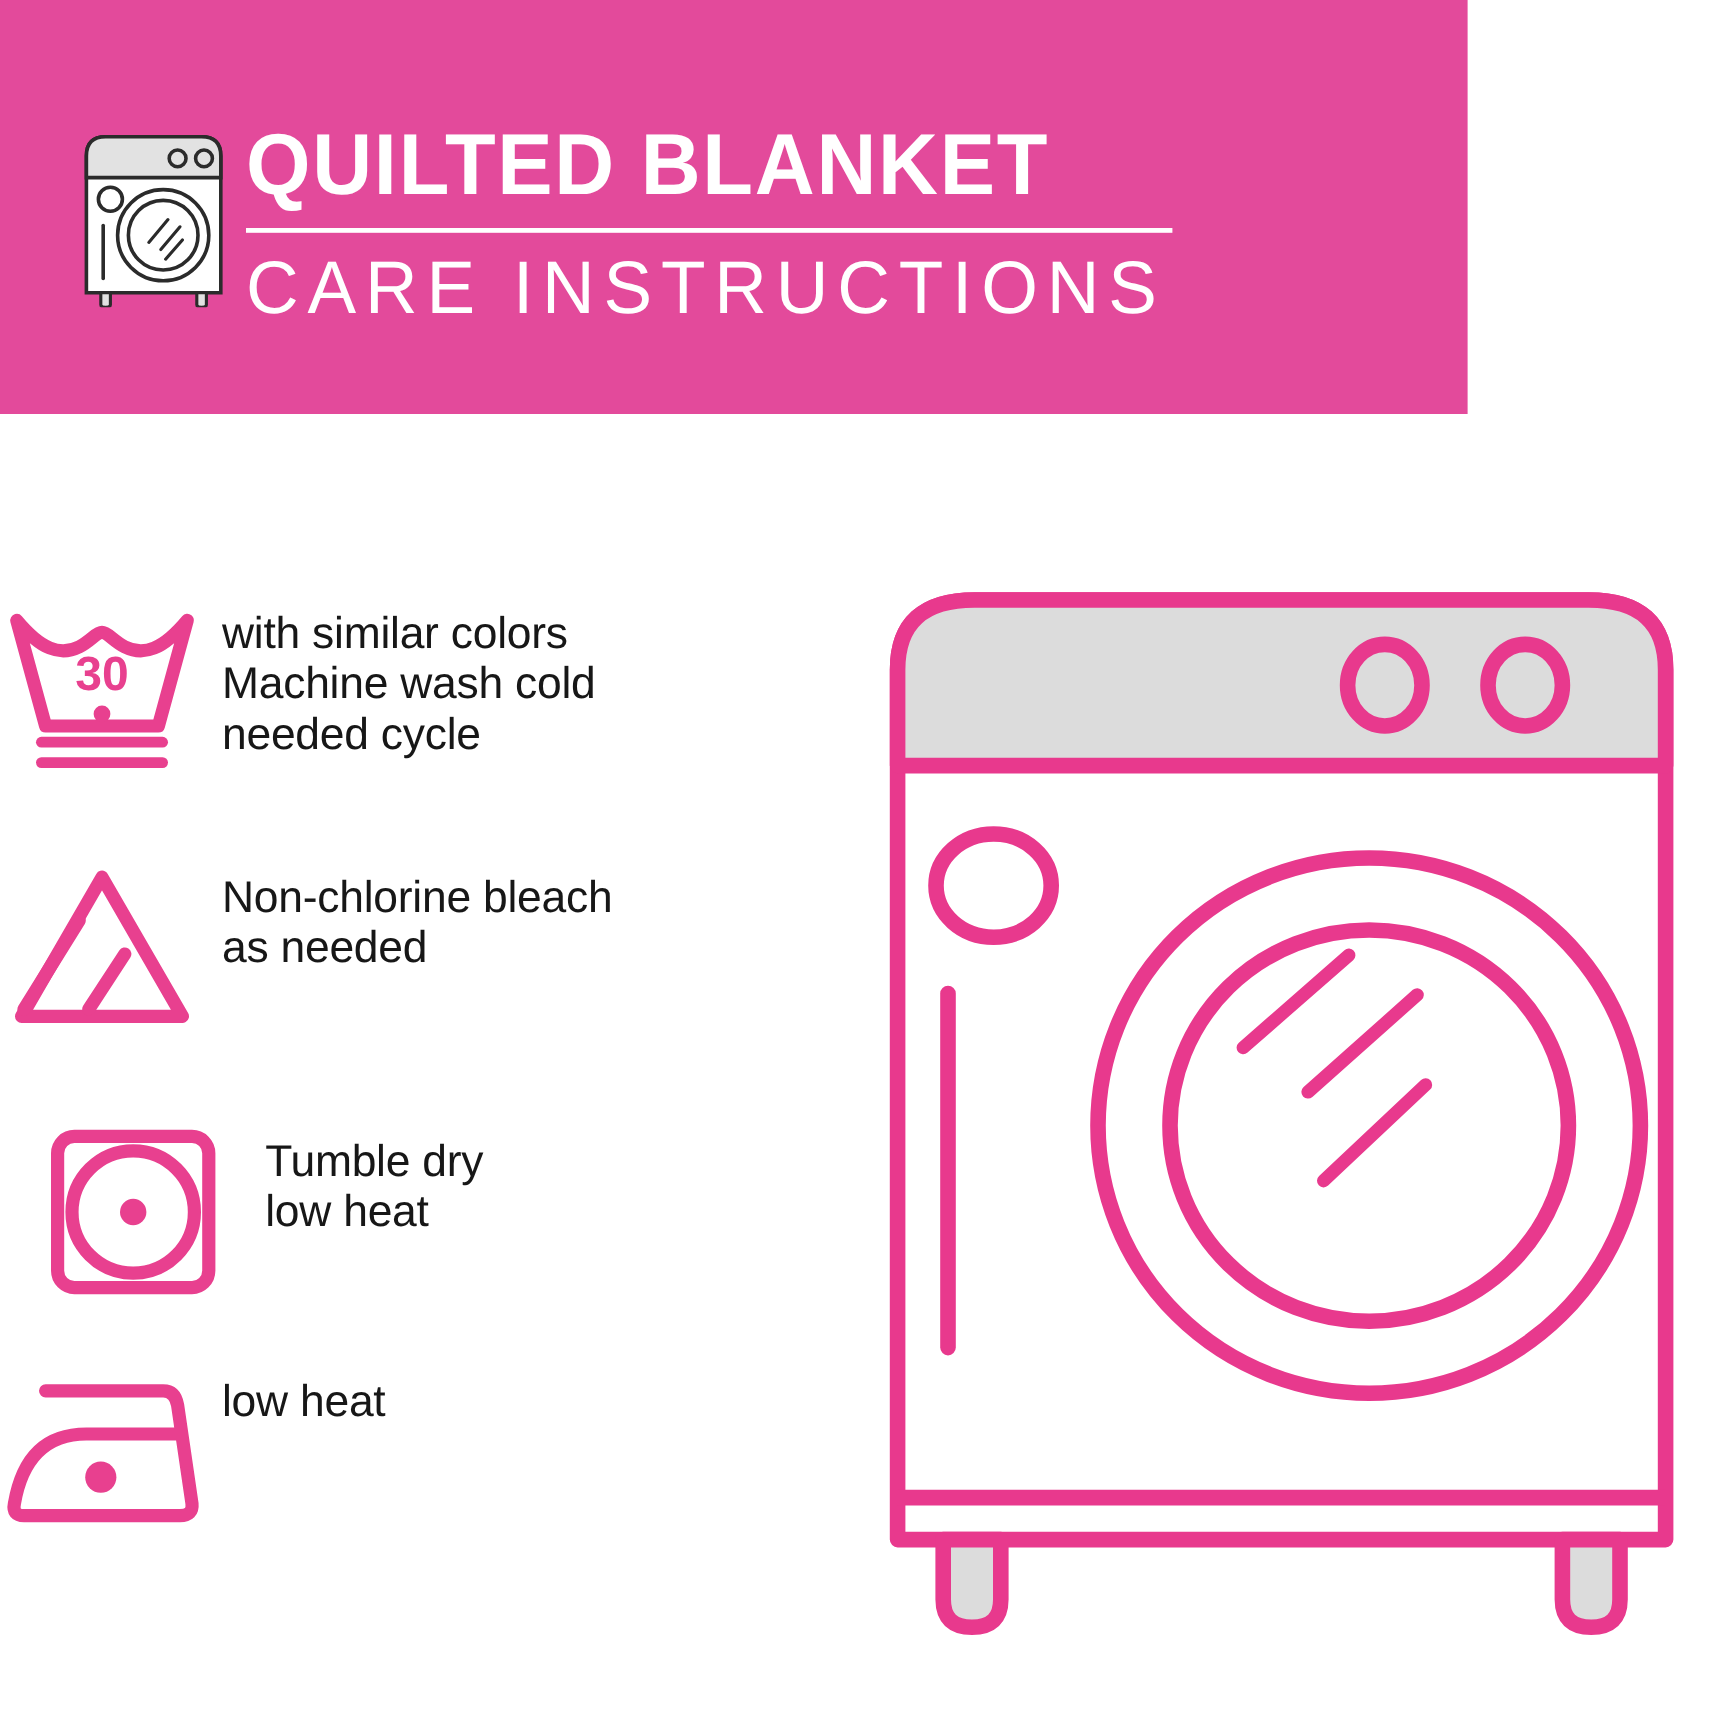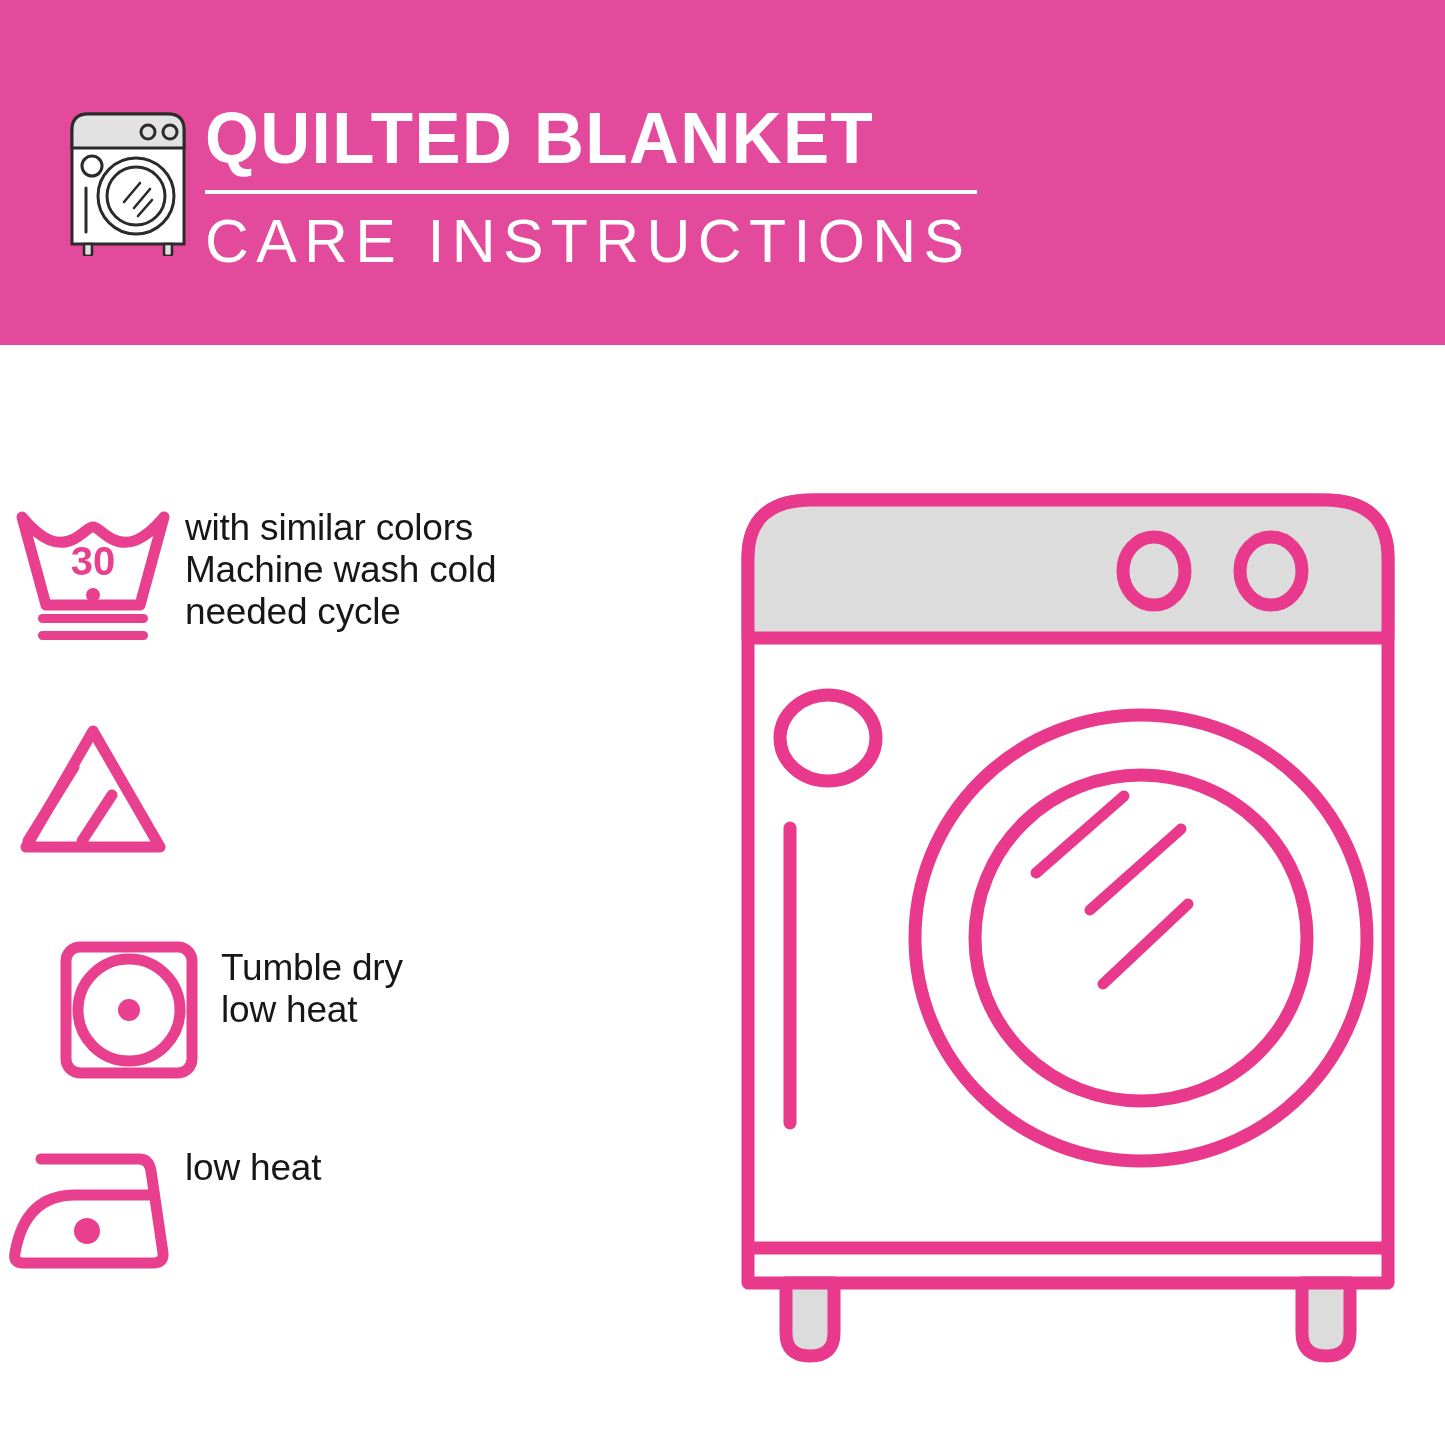--- a/index.html
+++ b/index.html
@@ -15,21 +15,21 @@
     width: 1445px;
     height: 1445px;
     background: #ffffff;
   }
 
   
   .header {
     position: absolute;
     left: 0;
     top: 0;
-    width: 1445px;
+    width: 1223px;
     height: 345px;
     background: #e34a9b;
     display: flex;
     align-items: center;
   }
   .header-icon {
     position: absolute;
     left: 62px;
     top: 104px;
     width: 132px;
@@ -88,21 +88,20 @@
   }
   .care-row.r0 { top: 150px; }
   .care-row.r1 { top: 370px; }
   .care-row.r2 { top: 590px; padding-left: 36px; }
   .care-row.r3 { top: 790px; }
 
   .care-symbol {
     width: 185px;
     min-width: 185px;
     display: flex;
-    justify-content: center;
     align-items: flex-start;
     padding-top: 4px;
   }
   .care-text {
     font-family: "Liberation Sans", sans-serif;
     font-size: 37px;
     font-weight: 400;
     color: #171717;
     line-height: 42px;
     letter-spacing: -0.2px;
@@ -180,20 +179,24 @@
     </div>
 
     <div class="care-row r1">
       <div class="care-symbol">
         <svg width="170" height="145" viewBox="0 0 170 145">
           <path d="M85 12 L152 128 L18 128 Z" fill="none" stroke="#e8408f" stroke-width="11" stroke-linejoin="round"></path>
           <line x1="66" y1="48" x2="20" y2="122" stroke="#e8408f" stroke-width="11" stroke-linecap="round"></line>
           <line x1="104" y1="76" x2="74" y2="122" stroke="#e8408f" stroke-width="11" stroke-linecap="round"></line>
         </svg>
       </div>
+      <div class="care-text">
+        <span class="line">Non-chlorine bleach</span>
+        <span class="line">as needed</span>
+      </div>
     </div>
 
     <div class="care-row r2">
       <div class="care-symbol">
         <svg width="150" height="145" viewBox="0 0 150 145">
           <rect x="12" y="8" width="126" height="126" rx="14" fill="none" stroke="#e8408f" stroke-width="11"></rect>
           <circle cx="75" cy="71" r="51" fill="none" stroke="#e8408f" stroke-width="11"></circle>
           <circle cx="75" cy="71" r="11" fill="#e8408f"></circle>
         </svg>
       </div>

